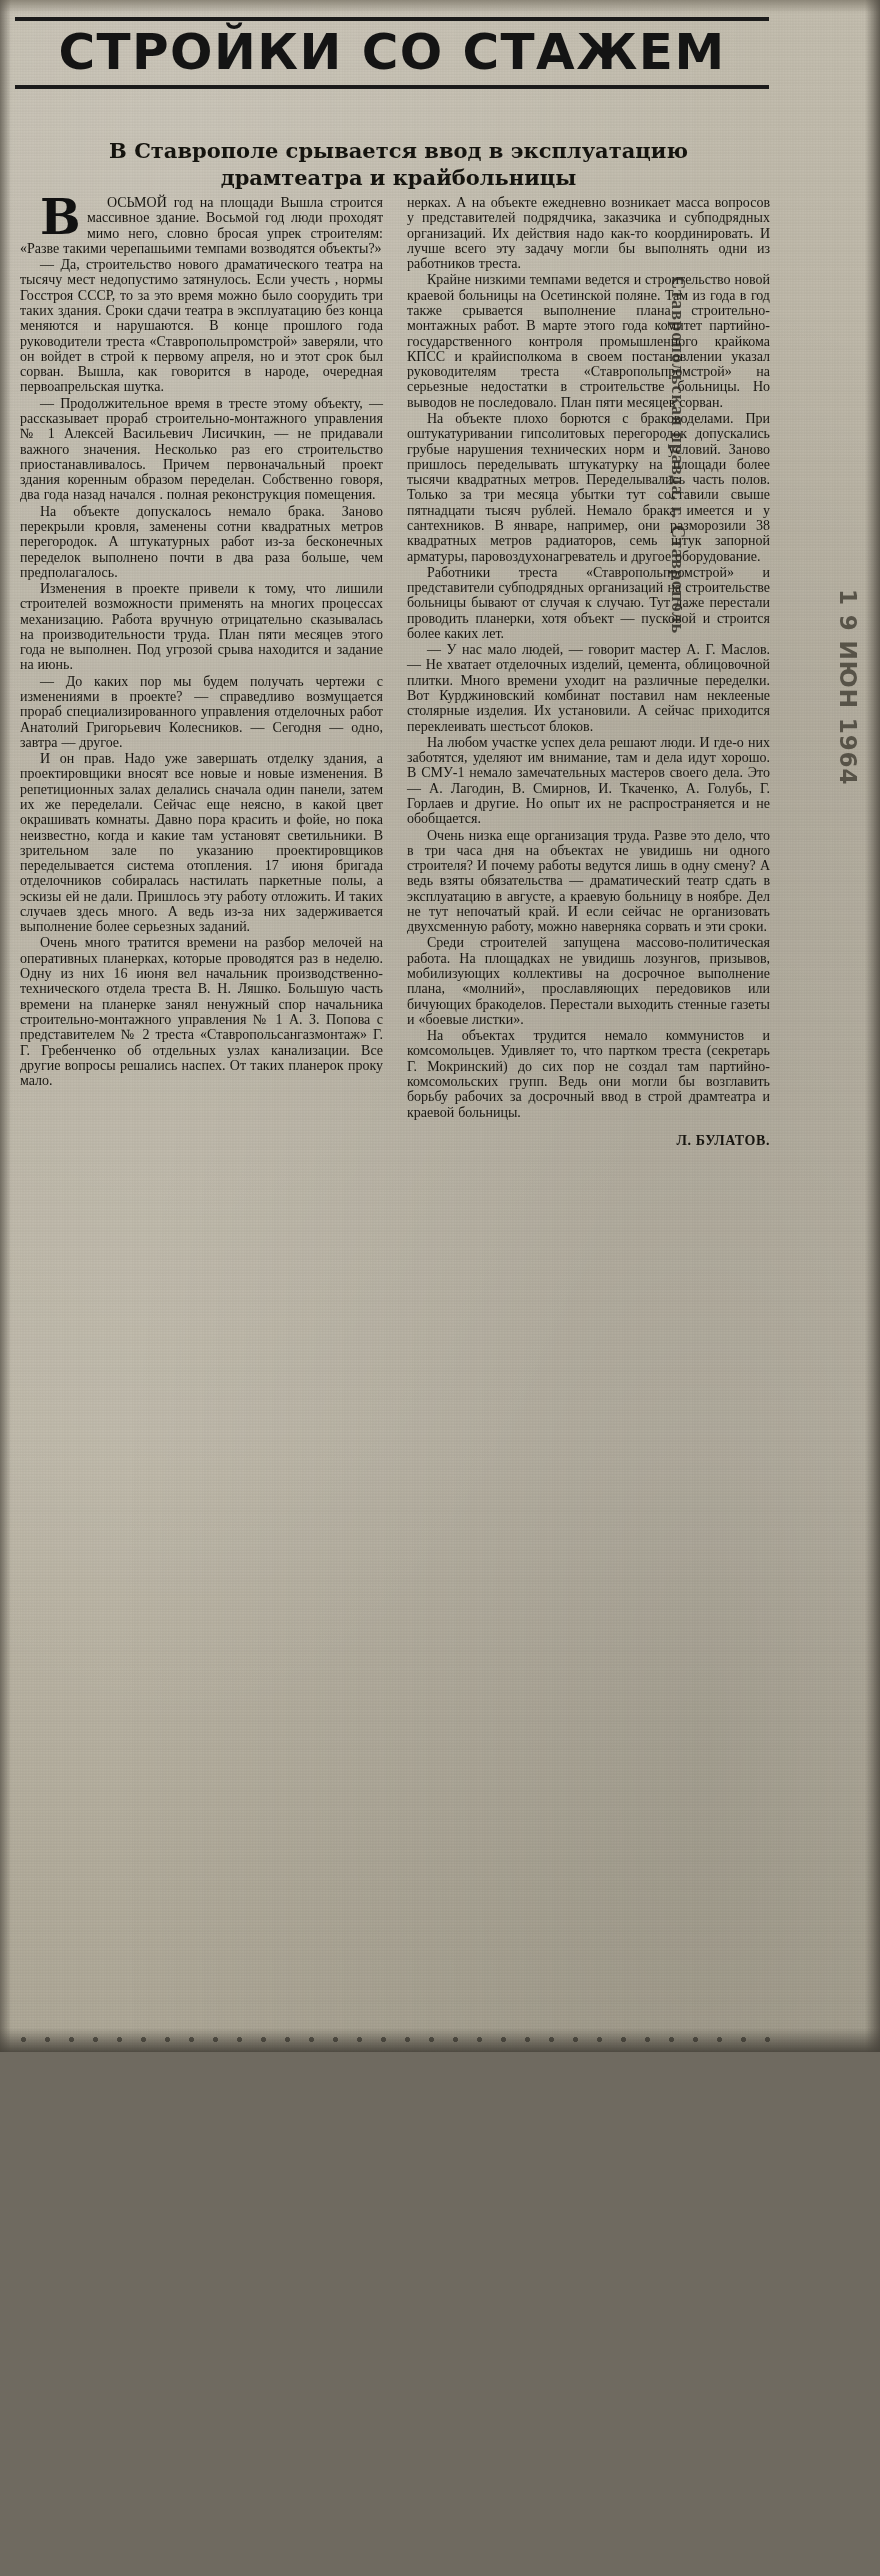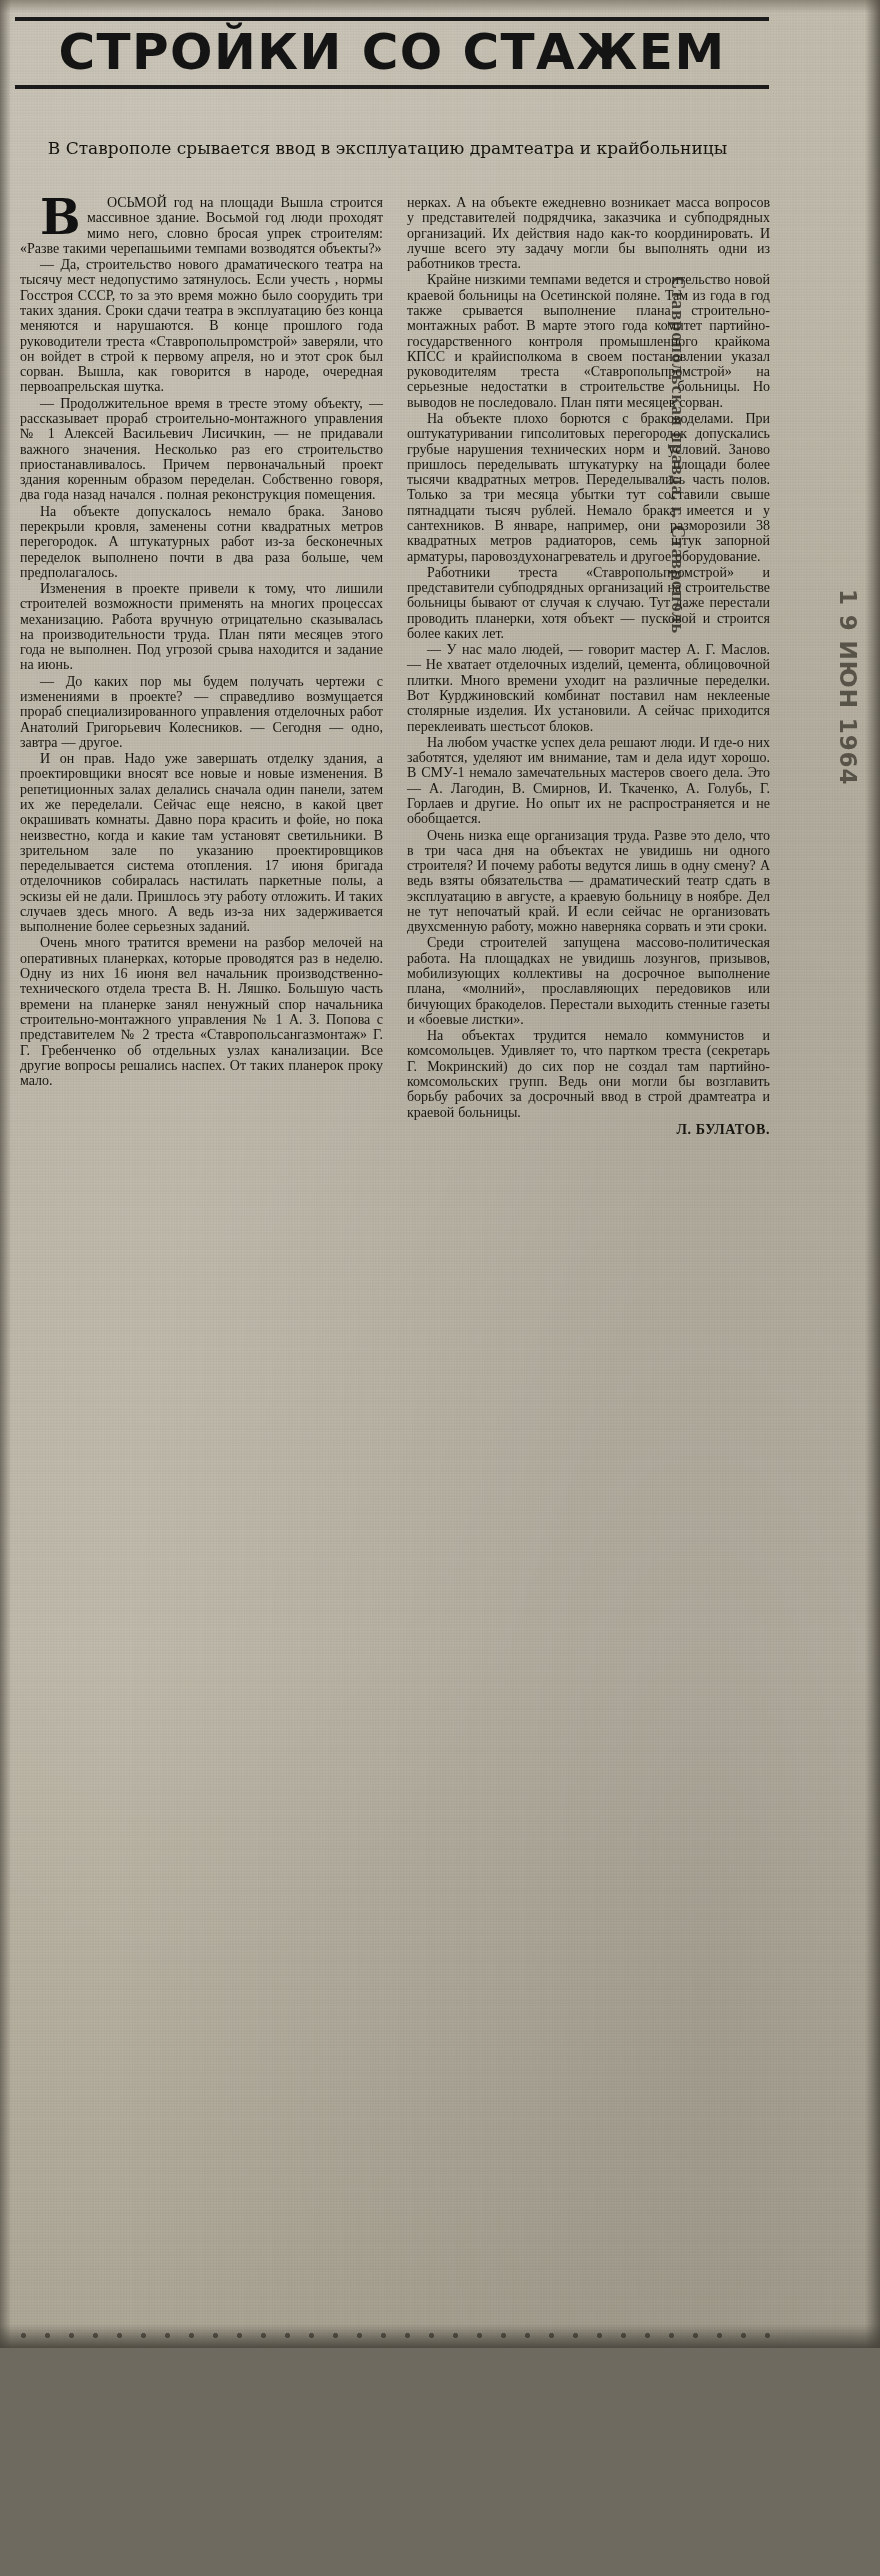--- a/index.html
+++ b/index.html
@@ -1,18 +1,18 @@
 <!DOCTYPE html>
 <html style="font-size:14.7px"><head>
 <meta charset="utf-8">
 <style>
   html,body{margin:0;padding:0;background:#6f6a60;}
   body{width:880px;height:2576px;font-family:"Liberation Serif",serif;}
   .page{
-    position:relative;width:880px;height:2348px;
+    position:relative;width:880px;height:2052px;
     background:#b9b3a4;
     background-image:
       radial-gradient(ellipse at 20% 10%, rgba(255,255,255,0.14), rgba(255,255,255,0) 60%),
       radial-gradient(ellipse at 80% 85%, rgba(0,0,0,0.10), rgba(0,0,0,0) 60%),
       linear-gradient(180deg,#c2bcad 0%, #b6b0a1 35%, #bdb7a8 70%, #aca695 100%);
     overflow:hidden;
   }
   .grain{
     position:absolute;inset:0;pointer-events:none;
     background-image:
@@ -42,25 +42,25 @@
     font-weight:bold;
     font-size:49px;
     letter-spacing:1.4px;
     color:#141414;
     line-height:1.02;
     transform:scaleX(1.02);
   }
   .masthead .rule-bot{height:3.7px;background:#1b1b1b;margin-top:7.4px;}
 
   .subhead{
-    position:absolute;left:24px;top:138px;width:727px;
+    position:absolute;left:35px;top:138px;width:727px;
     text-align:center;
     font-family:"DejaVu Serif",serif;
-    font-weight:normal;
-    font-size:17px;
+    font-weight:bold;
+    font-size:21px;
     line-height:1.28;
     color:#15140f;
   }
 
   
   .cols{
     position:absolute;left:20px;top:195px;width:751px;
     display:flex;gap:24px;
   }
   .col{width:363px;}
@@ -81,21 +81,21 @@
   .dropcap{
     float:left;
     font-family:"DejaVu Serif",serif;
     font-weight:bold;
     font-size:48px;
     line-height:37px;
     padding:3.7px 6.4px 0 0;
     color:#111;
   }
   .sig{
-    margin-top:2px;
+    margin-top:13px;
     text-align:right;
     font-family:"Liberation Serif",serif;
     font-weight:bold;
     font-size:14px;
     letter-spacing:0.6px;
     color:#171510;
   }
 
   
   .vstamp{

